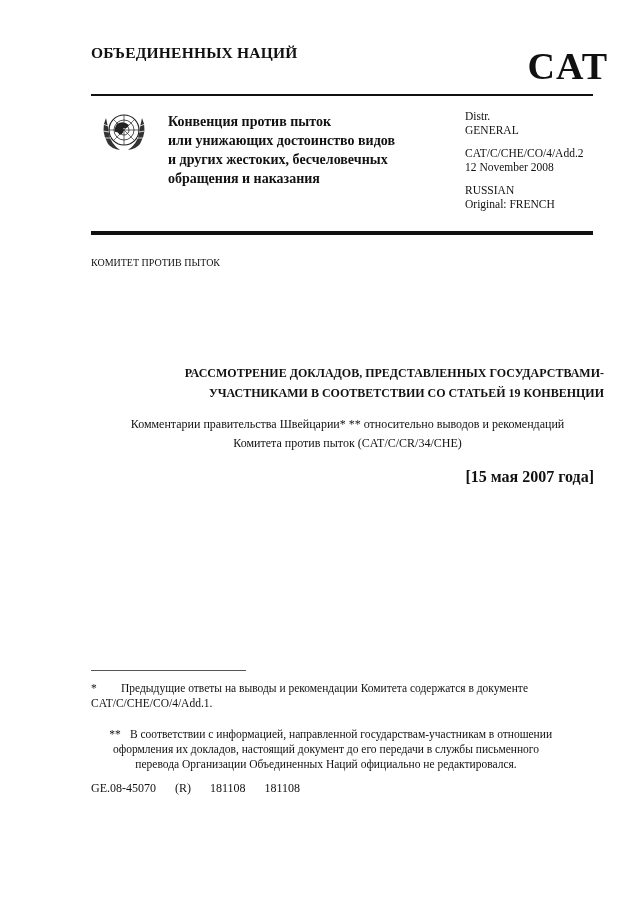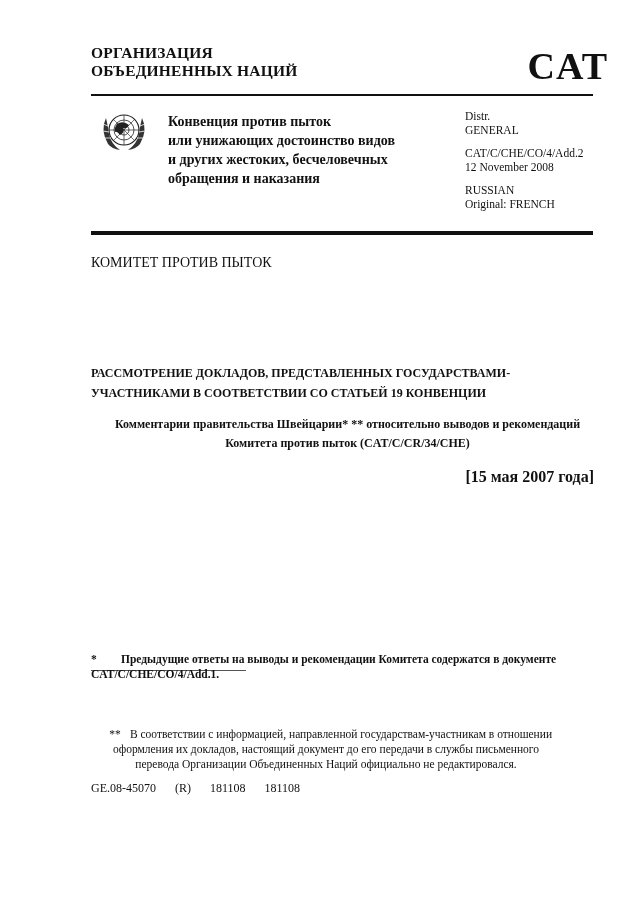--- a/index.html
+++ b/index.html
@@ -7,37 +7,36 @@
            font-family: "Liberation Serif", "DejaVu Serif", serif; color: #111; }
     .abs { position: absolute; }
     .org { left: 91px; top: 44px; font-weight: bold; font-size: 15.5px; line-height: 18px; letter-spacing: 0.2px; }
     .sym { right: 32px; top: 44px; font-weight: bold; font-size: 38px; line-height: 44px; letter-spacing: 1px; }
     .rule-top { left: 91px; top: 94px; width: 502px; height: 2px; background: #111; }
     .emblem { left: 94px; top: 108px; width: 60px; height: 48px; }
     .conv { left: 168px; top: 112px; font-weight: bold; font-size: 14px; line-height: 19px; }
     .meta { left: 465px; top: 110px; font-size: 11.5px; line-height: 13.5px; }
     .meta .gap { height: 10px; }
     .rule-bot { left: 91px; top: 231px; width: 502px; height: 4px; background: #111; }
-    .committee { left: 91px; top: 256px; font-size: 14px; line-height: 14px; }
-    .title { left: 91px; width: 513px; top: 363px; text-align: left; font-weight: bold; font-size: 12px; line-height: 20px; }
-    .subtitle { left: 91px; width: 513px; top: 415px; text-align: center; font-weight: bold; font-size: 12px; line-height: 19px; }
+    .committee { left: 91px; top: 256px; font-size: 10px; line-height: 14px; }
+    .title { left: 91px; width: 513px; top: 363px; text-align: right; font-weight: bold; font-size: 12px; line-height: 20px; }
+    .subtitle { left: 91px; width: 513px; top: 415px; text-align: center; font-weight: normal; font-size: 12px; line-height: 19px; }
     .date { right: 46px; top: 470px; font-weight: bold; font-size: 16px; line-height: 14px; }
     .fn-rule { left: 91px; top: 670px; width: 155px; height: 1px; background: #555; }
     .fn { left: 91px; width: 470px; font-size: 11.5px; line-height: 15px; }
     .fn .mark { display: inline-block; width: 30px; }
-    .fn1 { top: 652px; font-weight: bold; }
+    .fn1 { top: 681px; }
     .fn2 { top: 727px; text-align: center; }
     .docno { left: 91px; top: 781px; font-size: 12px; line-height: 14px; word-spacing: 0; }
     .docno span { margin-right: 16px; }
   </style>
 </head>
 <body>
 
 <div class="abs org">
-  <div>ОРГАНИЗАЦИЯ</div>
   <div>ОБЪЕДИНЕННЫХ НАЦИЙ</div>
 </div>
 
 <div class="abs sym">CAT</div>
 
 <div class="abs rule-top"></div>
 
 <div class="abs emblem">
   <svg width="60" height="48" viewBox="0 0 60 48">
     <g fill="none" stroke="#222">

